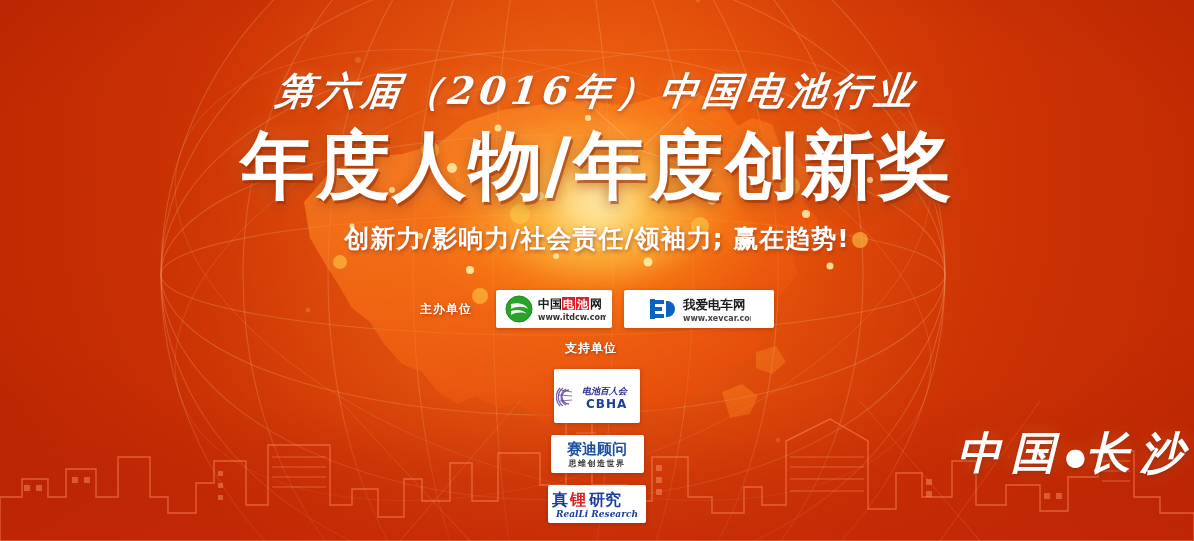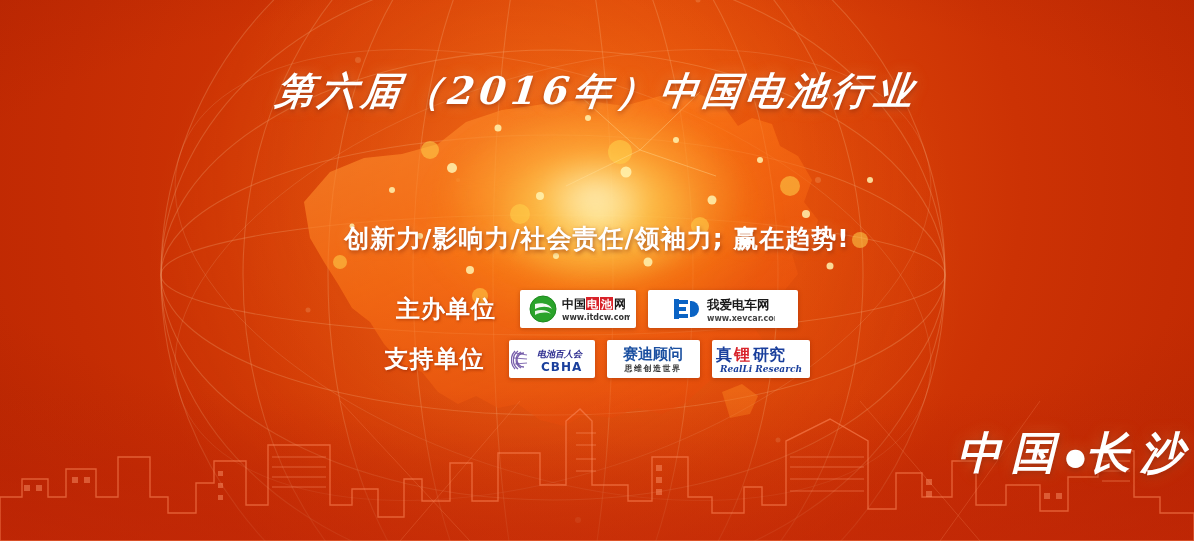--- a/index.html
+++ b/index.html
@@ -129,45 +129,45 @@
   
   .sponsor-row{
     position:absolute;
     left:0;right:0;
     display:flex;
     align-items:center;
     justify-content:center;
     gap:12px;
   }
   .row-organizer{top:290px;}
-  .row-supporter{top:340px;}
+  .row-supporter{top:340px;flex-direction:column;}
 
   .sponsor-label{
     color:#ffffff;
     font-family:"DejaVu Sans","Liberation Sans",sans-serif;
-    font-size:24px;
+    font-size:12px;
     font-weight:700;
     letter-spacing:1px;
     white-space:nowrap;
     margin-right:12px;
     text-shadow:1px 1px 3px rgba(130,30,0,.6);
   }
 
   .logo-box{
     background:#ffffff;
     border-radius:2px;
     display:flex;
     align-items:center;
     justify-content:center;
     box-shadow:0 1px 4px rgba(110,25,0,.35);
     overflow:hidden;
   }
   .logo-itdcw{width:110px;height:38px;padding:0 3px;}
   .logo-xevcar{width:110px;height:38px;padding:0 20px;}
-  .logo-cbha{width:86px;height:38px;}
+  .logo-cbha{width:86px;height:54px;}
   .logo-ccid{width:93px;height:38px;}
   .logo-realli{width:98px;height:38px;}
 
   .logo-box svg{display:block;}
 
   .location{
     position:absolute;left:0;right:0;top:424px;
     text-align:right;
     color:#ffffff;
     font-family:"DejaVu Serif","Liberation Serif",serif;
@@ -351,20 +351,21 @@
         <path d="M 860,0 L 980,140"></path>
           <path d="M 1040,0 L 940,140"></path>
       </g>
     </svg>
   </div>
 
   <div class="content">
 
     <div class="kicker">第六届（2016年）中国电池行业</div>
 
+    <div class="headline">年度人物/年度创新奖</div>
 
     <div class="subtitle">创新力/影响力/社会责任/领袖力; 赢在趋势!</div>
 
     <div class="sponsor-row row-organizer">
       <span class="sponsor-label">主办单位</span>
 
       <div class="logo-box logo-itdcw">
         <svg width="104" height="32" viewBox="0 0 104 32" xmlns="http://www.w3.org/2000/svg">
           <g>
             <circle cx="17" cy="16" r="13" fill="#2aa32a"></circle>

